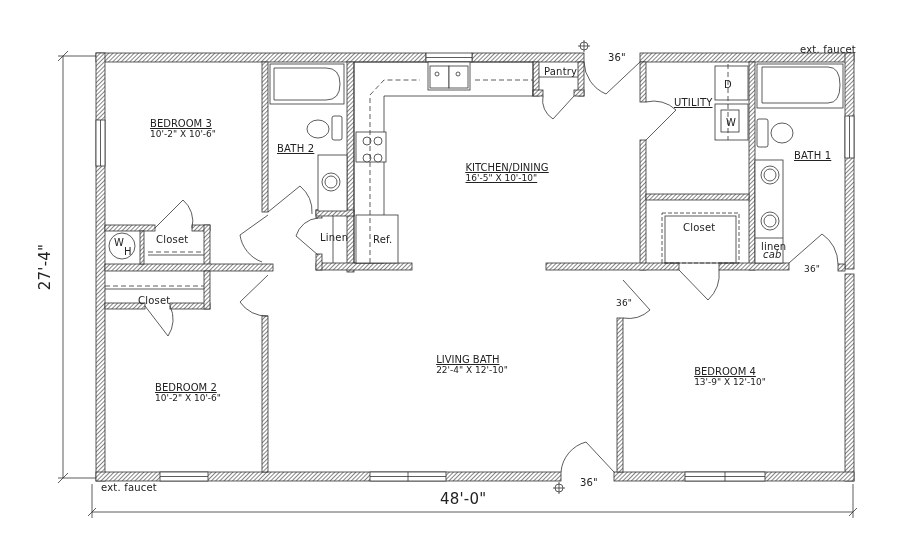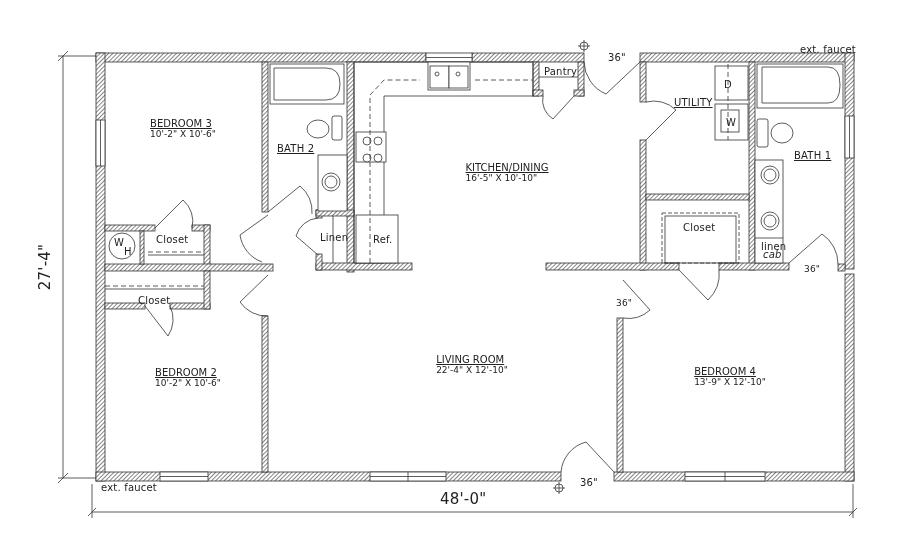--- a/index.html
+++ b/index.html
@@ -237,35 +237,35 @@
     <line x1="849" y1="516" x2="857" y2="508"></line>
   </g>
 </svg>
 
 <div class="room-block" style="left:183px; top:118px;">
   <div class="room-name">BEDROOM 3</div>
   <div class="room-dim">10'-2" X 10'-6"</div>
 </div>
 <div class="lbl room-name" style="left:277px; top:143px;">BATH 2</div>
 
-<div class="room-block" style="left:507px; top:162px;">
+<div class="room-block" style="left:507px; top:162px;text-decoration:underline;">
   <div class="room-name">KITCHEN/DINING</div>
   <div class="room-dim">16'-5" X 10'-10"</div>
 </div>
 
 <div class="lbl room-name" style="left:674px; top:97px;">UTILITY</div>
 <div class="lbl room-name" style="left:794px; top:150px;">BATH 1</div>
 
-<div class="room-block" style="left:188px; top:367px;">
+<div class="room-block" style="left:188px; top:382px;">
   <div class="room-name">BEDROOM 2</div>
   <div class="room-dim">10'-2" X 10'-6"</div>
 </div>
 
 <div class="room-block" style="left:472px; top:354px;">
-  <div class="room-name">LIVING ROOM</div>
+  <div class="room-name">LIVING BATH</div>
   <div class="room-dim">22'-4" X 12'-10"</div>
 </div>
 
 <div class="room-block" style="left:730px; top:366px;">
   <div class="room-name">BEDROOM 4</div>
   <div class="room-dim">13'-9" X 12'-10"</div>
 </div>
 
 <div class="lbl small" style="left:156px; top:234px;">Closet</div>
 <div class="lbl small" style="left:138px; top:295px;">Closet</div>

